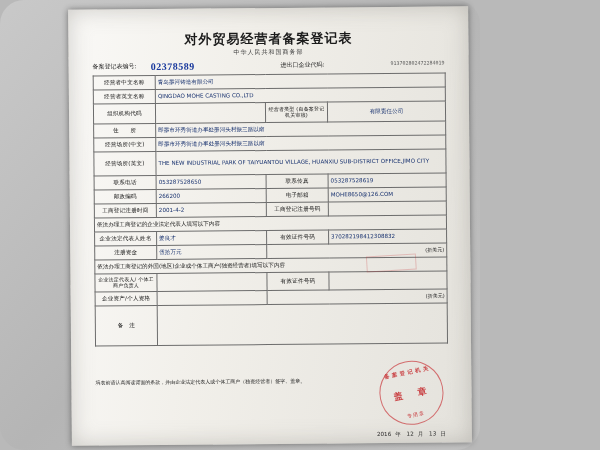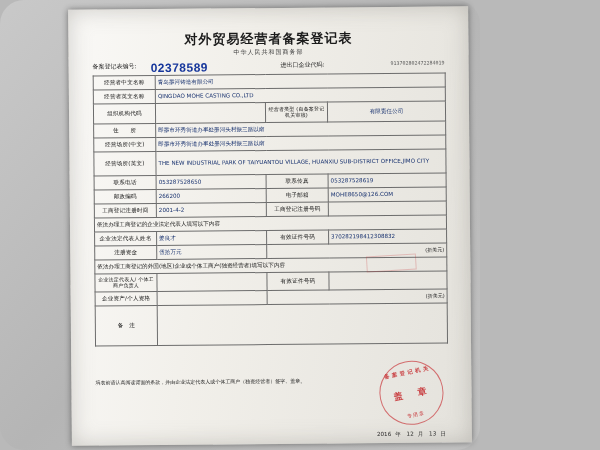--- a/index.html
+++ b/index.html
@@ -35,21 +35,21 @@
     position:absolute;left:0;right:0;top:40px;text-align:center;
     font-size:6px;color:#3a3a3a;letter-spacing:1px;
   }
   .regno-row{
     position:absolute;left:24px;top:52px;width:352px;height:12px;
     font-size:6px;color:#222;
   }
   .regno-row .lbl{position:absolute;left:0;top:1px;}
   .regno-row .val{
     position:absolute;left:58px;top:0;color:#1a3fa0;font-weight:bold;
-    font-family:Liberation Sans, sans-serif;font-size:12px;
+    font-family:Liberation Serif, serif;font-size:10px;
     letter-spacing:.5px;
   }
   .regno-row .val.stamped{color:#17379c;}
   .regno-row .right-lbl{position:absolute;left:188px;top:1px;}
   .regno-row .right-val{
     position:absolute;right:0;top:1px;font-size:5px;color:#5a5a5a;
     font-family:"DejaVu Sans Mono","Liberation Mono",monospace;
   }
   
   table.form{

